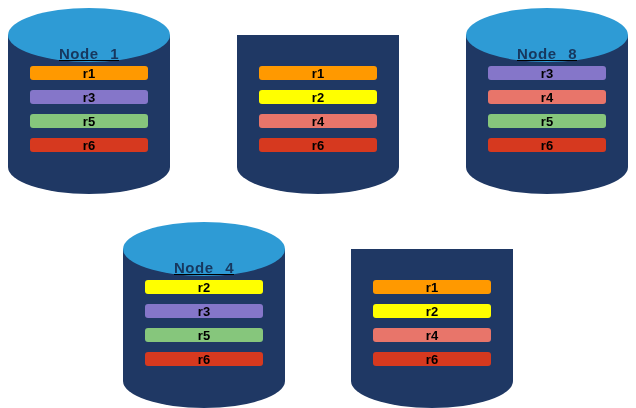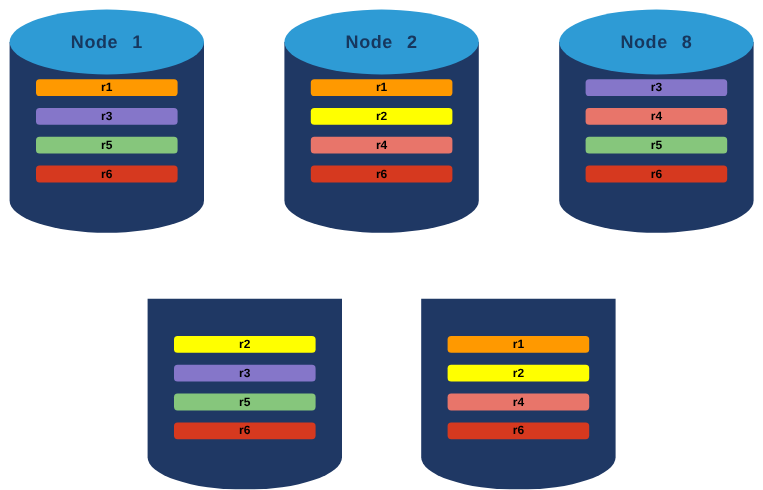--- a/index.html
+++ b/index.html
@@ -48,23 +48,24 @@
   }
   .cyl-top {
     position: absolute;
     left: 0;
     top: 0;
     width: 100%;
     height: 54px;
     border-radius: 50%;
     background: var(--cyl-top, #2E9BD5);
     display: flex;
-    align-items: center;
+    align-items: flex-end;
     justify-content: center;
     z-index: 2;
+    text-decoration: underline;
   }
   .node-label {
     font-size: 15px;
     font-weight: bold;
     color: var(--node-label, #17375E);
     letter-spacing: 0.5px;
     word-spacing: 7px;
   }
   .bars {
     position: absolute;
@@ -77,21 +78,21 @@
     gap: 10px;
     z-index: 3;
   }
   .bar {
     width: 118px;
     height: 14px;
     border-radius: 3px;
     display: flex;
     align-items: center;
     justify-content: center;
-    font-size: 10px;
+    font-size: 13px;
     font-weight: bold;
     color: var(--bar-text, #000000);
   }
 </style>
 </head>
 <body style="background: rgb(255, 255, 255);">
 
 <div class="diagram">
   <div class="row row-top">
   <div class="cylinder">
@@ -102,23 +103,20 @@
     <div class="bars">
           <div class="bar" style="background: rgb(255, 153, 0);">r1</div>
           <div class="bar" style="background: rgb(133, 118, 201);">r3</div>
           <div class="bar" style="background: rgb(134, 198, 124);">r5</div>
           <div class="bar" style="background: rgb(214, 57, 31);">r6</div>
         </div>
   </div>
 
   <div class="cylinder">
     <div class="cyl-body"></div>
-    <div class="cyl-top">
-      <span class="node-label">Node 2</span>
-    </div>
     <div class="bars">
           <div class="bar" style="background: rgb(255, 153, 0);">r1</div>
           <div class="bar" style="background: rgb(255, 255, 0);">r2</div>
           <div class="bar" style="background: rgb(232, 117, 106);">r4</div>
           <div class="bar" style="background: rgb(214, 57, 31);">r6</div>
         </div>
   </div>
 
   <div class="cylinder">
     <div class="cyl-body"></div>
@@ -129,20 +127,23 @@
           <div class="bar" style="background: rgb(133, 118, 201);">r3</div>
           <div class="bar" style="background: rgb(232, 117, 106);">r4</div>
           <div class="bar" style="background: rgb(134, 198, 124);">r5</div>
           <div class="bar" style="background: rgb(214, 57, 31);">r6</div>
         </div>
   </div>
 </div>
   <div class="row row-bottom">
   <div class="cylinder">
     <div class="cyl-body"></div>
+    <div class="cyl-top">
+      <span class="node-label">Node 4</span>
+    </div>
     <div class="bars">
           <div class="bar" style="background: rgb(255, 255, 0);">r2</div>
           <div class="bar" style="background: rgb(133, 118, 201);">r3</div>
           <div class="bar" style="background: rgb(134, 198, 124);">r5</div>
           <div class="bar" style="background: rgb(214, 57, 31);">r6</div>
         </div>
   </div>
 
   <div class="cylinder">
     <div class="cyl-body"></div>

